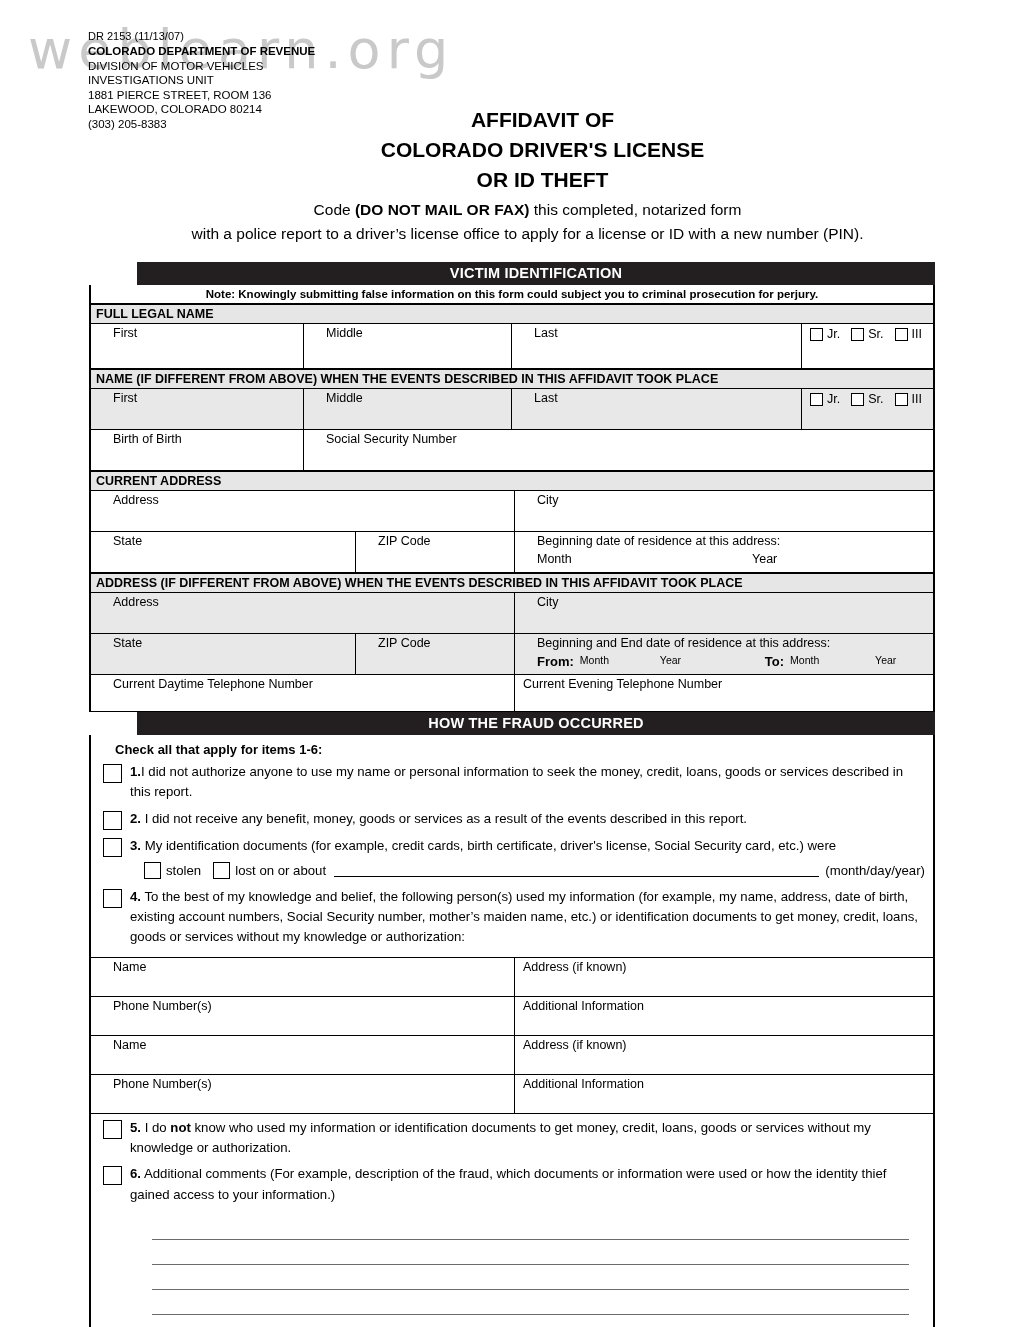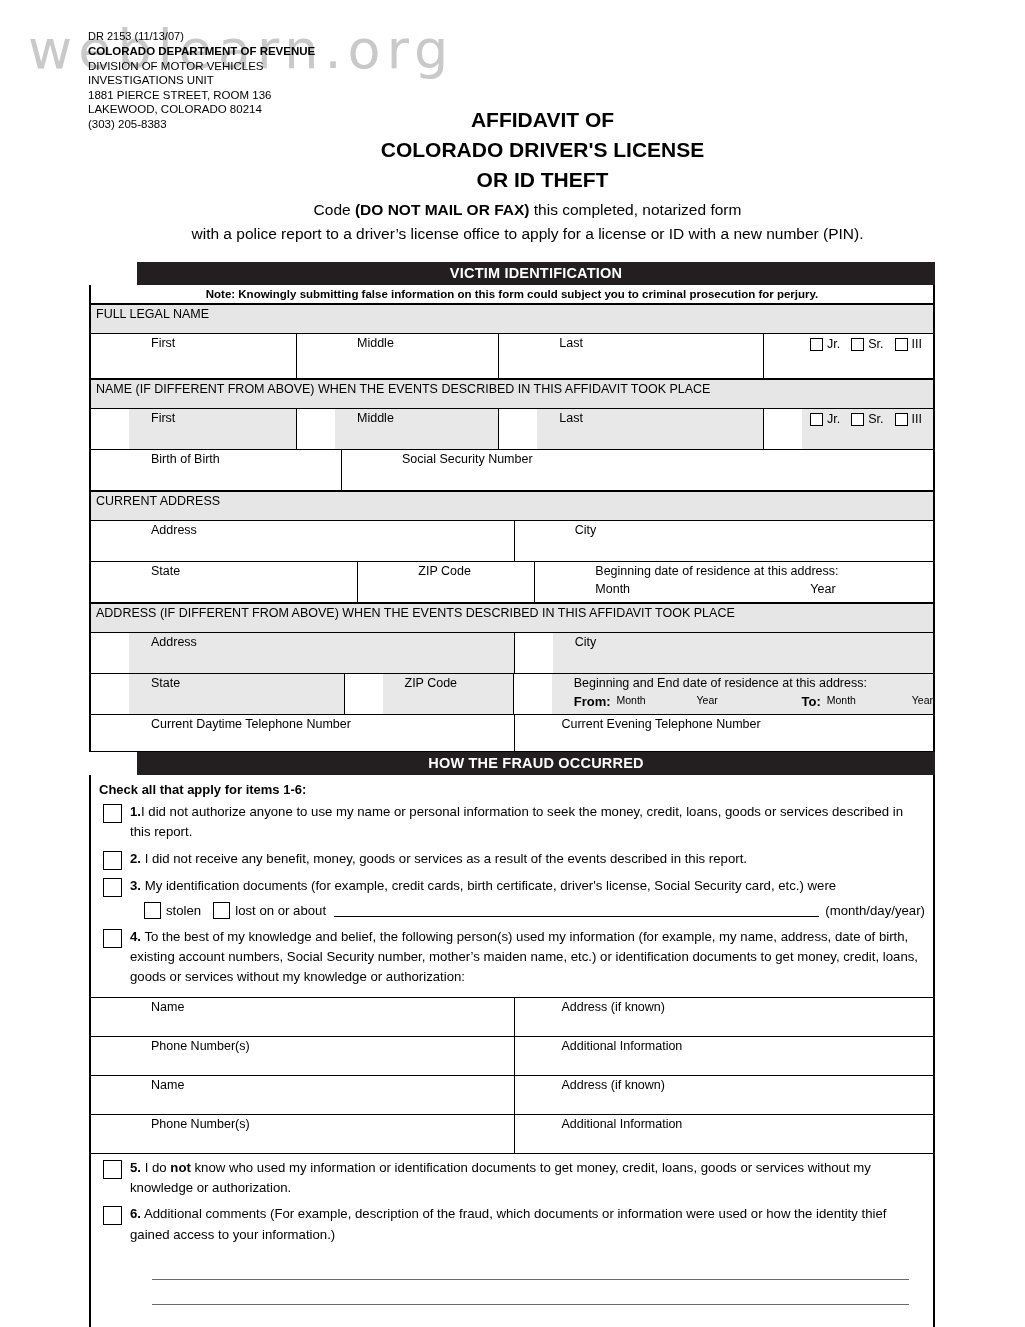--- a/index.html
+++ b/index.html
@@ -90,37 +90,36 @@
     font-weight: bold;
     font-size: 11.5px;
     padding: 3px 0 3px;
   }
   .sect-head {
     border-left: 2px solid #000;
     border-right: 2px solid #000;
     border-bottom: 1.5px solid #000;
     border-top: 1.5px solid #000;
     background: #e6e6e6;
-    font-weight: normal;
+    font-weight: bold;
     font-size: 12.5px;
-    padding: 2px 0 12px 5px;
+    padding: 2px 0 2px 5px;
   }
   .row {
     display: flex;
     border-left: 2px solid #000;
     border-right: 2px solid #000;
     border-bottom: 1px solid #000;
   }
   .row.thick-bot { border-bottom: 1.5px solid #000; }
   .cell {
     font-size: 12.5px;
     padding: 2px 0 0 22px;
     border-right: 1px solid #000;
     position: relative;
-    margin-left: 38px;
   }
   .cell:last-child { border-right: none; }
   .cell.gray { background: #e8e8e8; }
   .white { background: #ffffff; }
   .h40 { height: 40px; }
   .h44 { height: 44px; }
   .h36 { height: 36px; }
 
   .suffix-cell {
     display: flex;
@@ -155,21 +154,21 @@
   .fraud-body {
     border-left: 2px solid #000;
     border-right: 2px solid #000;
     border-bottom: 1.5px solid #000;
     padding: 6px 8px 8px 5px;
     background: #fff;
   }
   .check-lead {
     font-weight: bold;
     font-size: 13px;
-    margin: 1px 0 5px 3px;
+    margin: 1px 0 5px 19px;
   }
   .item {
     display: flex;
     align-items: flex-start;
     margin-bottom: 6px;
   }
   .item .box { margin: 2px 8px 0 7px; }
   .item .txt {
     font-size: 13.2px;
     line-height: 1.54;

